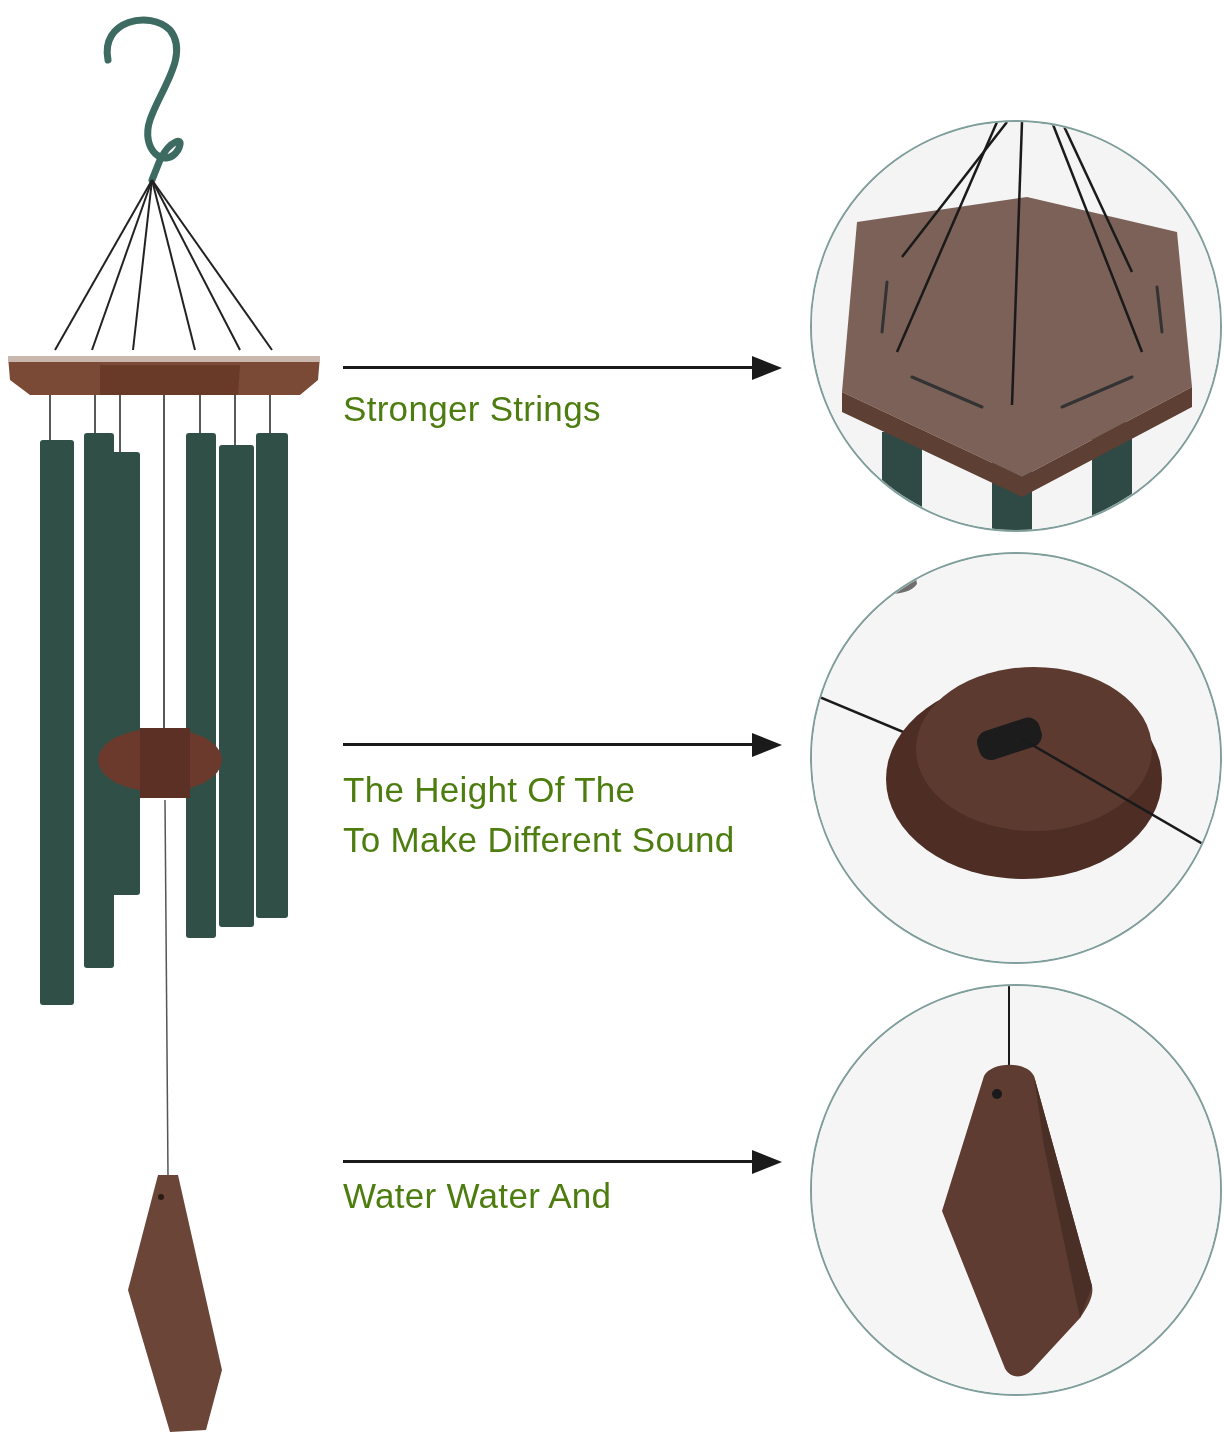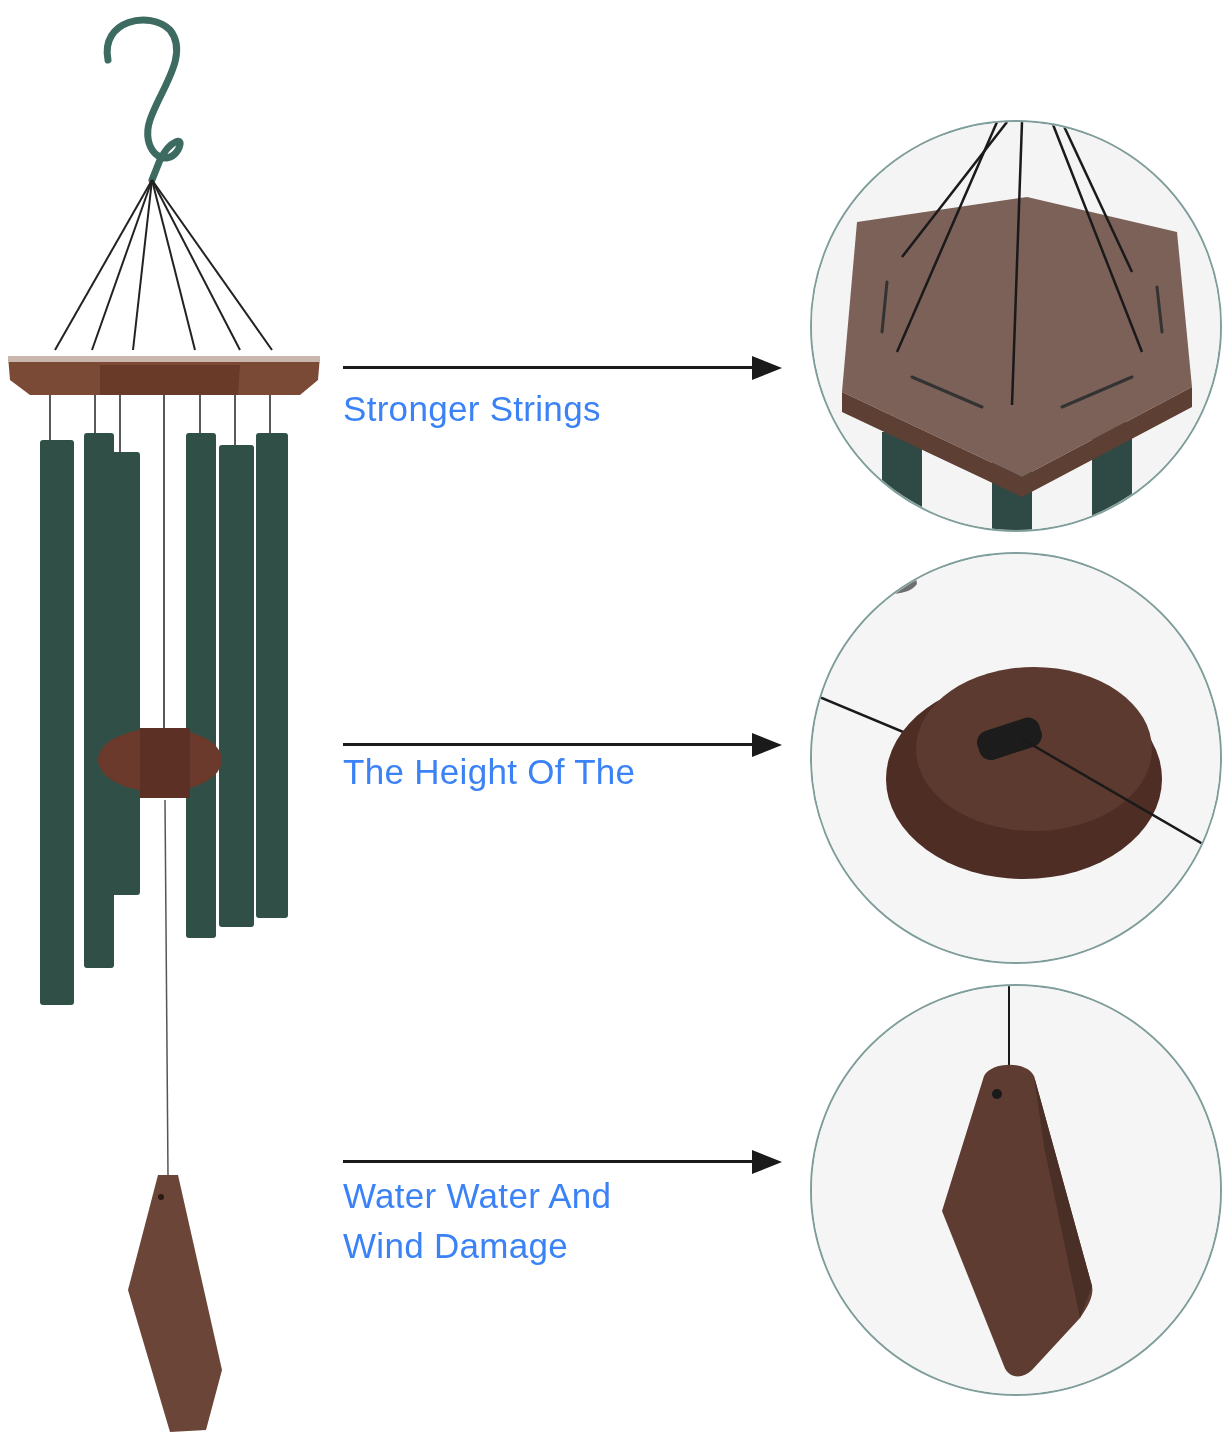--- a/index.html
+++ b/index.html
@@ -1,20 +1,20 @@
 <!DOCTYPE html>
 <html><head>
 <meta charset="utf-8">
 <style>
   html, body { margin:0; padding:0; background:#ffffff; }
   body { width:1224px; height:1439px; position:relative; overflow:hidden; font-family:"Liberation Sans", sans-serif; }
   .abs { position:absolute; }
   .arrow-line { position:absolute; height:3px; background:#1a1a1a; }
   .arrow-head { position:absolute; width:0; height:0; border-top:12px solid transparent; border-bottom:12px solid transparent; border-left:30px solid #1a1a1a; }
-  .caption { position:absolute; left:343px; font-size:35px; line-height:50px; color:#3b82f6; letter-spacing:0.3px; }
+  .caption { position:absolute; left:343px; font-size:35px; line-height:50px; color:#4d7c0f; letter-spacing:0.3px; }
   .caption div { white-space:nowrap; }
   .circle { position:absolute; width:408px; height:408px; border-radius:50%; border:2px solid #7f9e9b; background:#f7f7f7; overflow:hidden; }
   svg { display:block; }
 </style>
 </head>
 <body>
 
 <div class="abs" style="left:0;top:0;width:340px;height:1439px;">
   <svg width="340" height="1439" viewBox="0 0 340 1439">
 
@@ -88,40 +88,40 @@
       <line x1="100" y1="255" x2="170" y2="285"></line>
       <line x1="250" y1="285" x2="320" y2="255"></line>
       <line x1="75" y1="160" x2="70" y2="210"></line>
       <line x1="345" y1="165" x2="350" y2="210"></line>
     </g>
   </svg>
 </div>
 
 <div class="arrow-line" style="left:343px;top:743px;width:420px;"></div>
 <div class="arrow-head" style="left:752px;top:733px;"></div>
-<div class="caption" style="top:747px;">
+<div class="caption" style="top:765px;">
   <div>The Height Of The</div>
+  <div>To Make Different Sound</div>
 </div>
 <div class="circle" style="left:810px;top:552px;">
   <svg width="408" height="408" viewBox="0 0 408 408">
     <rect width="408" height="408" fill="#f5f5f5"></rect>
     <path d="M40 35 C60 40 95 45 105 30 L100 0 L40 0 Z" fill="#6f6f6f"></path>
     <line x1="0" y1="140" x2="120" y2="190" stroke="#1a1a1a" stroke-width="2.5"></line>
     <ellipse cx="212" cy="225" rx="138" ry="100" fill="#4e2d25"></ellipse>
     <ellipse cx="222" cy="195" rx="118" ry="82" fill="#5d3a30"></ellipse>
     <rect x="165" y="170" width="65" height="30" rx="12" fill="#1c1c1c" transform="rotate(-18 197 185)"></rect>
     <line x1="210" y1="185" x2="408" y2="300" stroke="#1a1a1a" stroke-width="2.5"></line>
   </svg>
 </div>
 
 <div class="arrow-line" style="left:343px;top:1160px;width:420px;"></div>
 <div class="arrow-head" style="left:752px;top:1150px;"></div>
 <div class="caption" style="top:1171px;">
   <div>Water Water And</div>
-  <div>Wind Damage</div>
 </div>
 <div class="circle" style="left:810px;top:984px;">
   <svg width="408" height="408" viewBox="0 0 408 408">
     <rect width="408" height="408" fill="#f5f5f5"></rect>
     <line x1="197" y1="0" x2="197" y2="82" stroke="#1a1a1a" stroke-width="2"></line>
     <path d="M172 90 C180 75 215 75 222 90 L280 300 C282 310 276 320 268 332 L220 384 C210 394 196 392 192 380 L130 225 Z" fill="#5e3c31"></path>
     <path d="M222 90 L280 300 L268 332 L232 160 Z" fill="#4a2f27"></path>
     <circle cx="185" cy="108" r="5" fill="#1a1a1a"></circle>
   </svg>
 </div>

